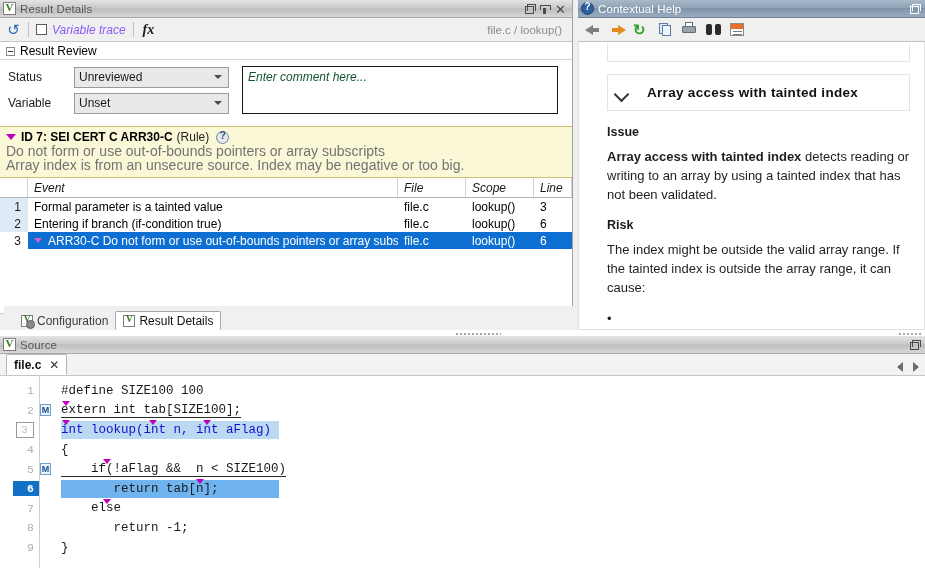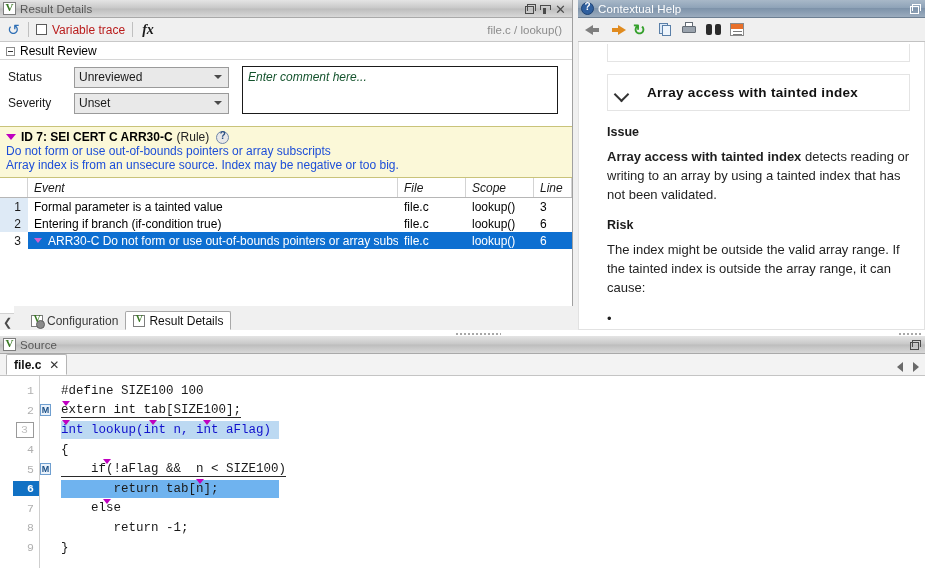--- a/index.html
+++ b/index.html
@@ -87,21 +87,21 @@
     height:24px; background:#f0f0f0; display:flex; align-items:center;
     padding:0 6px; border-bottom:1px solid #c8c8c8;
   }
   .refresh-ico {
     width:15px;height:15px;position:relative;color:#2f6fb5;font-size:15px;
     line-height:15px; text-align:center;
   }
   .tb-sep { width:1px;height:15px;background:#c0c0c0;margin:0 7px; }
   .vt-check { display:flex;align-items:center;gap:5px; }
   .cbox { width:11px;height:11px;border:1px solid #5a5a5a;background:#fff;display:inline-block;}
-  .vt-label { font-size:12px;color:#b91c1c; }
+  .vt-label { font-size:12px;color:#8b5cf6;font-style:italic; }
   .fx-btn { font-family:"Liberation Serif", serif; font-style:italic; font-weight:bold;
             font-size:14px; color:#1a1a1a; padding:0 2px; }
   .rd-loc { margin-left:auto; font-size:11.5px; color:#8b8b8b; padding-right:4px; }
 
   .rd-body { flex:1 1 auto; background:#ffffff; position:relative; overflow:hidden;
              border-top:1px solid #ffffff; }
 
   .rr-header {
     height:17px; display:flex; align-items:center; gap:5px; padding-left:6px;
     background:#ffffff; border-bottom:1px solid #d6d6d6; font-size:12px;
@@ -146,21 +146,21 @@
   .rule-id { font-size:12px; font-weight:bold; color:#000; }
   .rule-kind { font-size:12px; color:#222; }
   .help-circ {
     width:13px;height:13px;border-radius:50%;background:#e8e8e8;border:1px solid #6e86a8;
     position:relative;margin-left:3px;
   }
   .help-circ::after{
     content:"?";position:absolute;left:0;right:0;top:-2px;text-align:center;
     font-size:10px;font-weight:bold;color:#2c5182;
   }
-  .rule-line { font-size:12px; color:#1d4ed8; line-height:14px; }
+  .rule-line { font-size:14px; color:#737373; line-height:14px; }
 
   
   .evt-wrap { background:#ffffff; }
   .evt-head {
     display:flex; height:20px; align-items:stretch;
     background:#ffffff; border-bottom:1px solid #b6b6b6;
     font-size:12px; color:#1a1a1a;
   }
   .evt-head > div { display:flex; align-items:center; padding-left:6px;
                     border-right:1px solid #d3d3d3;font-style:italic; }
@@ -188,21 +188,21 @@
     background:#f0f0f0; border-top:1px solid #d2d2d2;
     display:flex; align-items:center;
   }
   .hs-arrow { width:15px;height:15px;display:flex;align-items:center;justify-content:center;
               font-size:11px;color:#4a4a4a; }
   .hs-track { flex:1 1 auto; height:13px; background:#f0f0f0; position:relative; }
   .hs-thumb { position:absolute; left:0; top:0; height:13px; width:96%; background:#cdcdcd; }
 
   
   .rd-tabs {
-    position:absolute; left:14px; top:306px; width:573px; height:24px;
+    position:absolute; left:4px; top:306px; width:573px; height:24px;
     background:#f0f0f0; display:flex; align-items:flex-end; padding-left:10px;
   }
   .rd-tab {
     display:flex;align-items:center;gap:4px;height:19px;padding:0 7px;
     font-size:12px;color:#3c3c3c;
   }
   .rd-tab.active {
     background:#ffffff;border:1px solid #a8a8a8;border-bottom-color:#ffffff;
     color:#111;border-radius:2px 2px 0 0;
   }
@@ -418,21 +418,21 @@
       <div class="rr-form">
         <div class="rr-left">
           <div class="form-row">
             <span class="form-label">Status</span>
             <div class="combo">
               <span>Unreviewed</span>
               <span class="caret"></span>
             </div>
           </div>
           <div class="form-row">
-            <span class="form-label">Severity</span>
+            <span class="form-label">Variable</span>
             <div class="combo">
               <span>Unset</span>
               <span class="caret"></span>
             </div>
           </div>
         </div>
         <div class="comment-box">Enter comment here...</div>
       </div>
 
       <div class="rule-banner">

